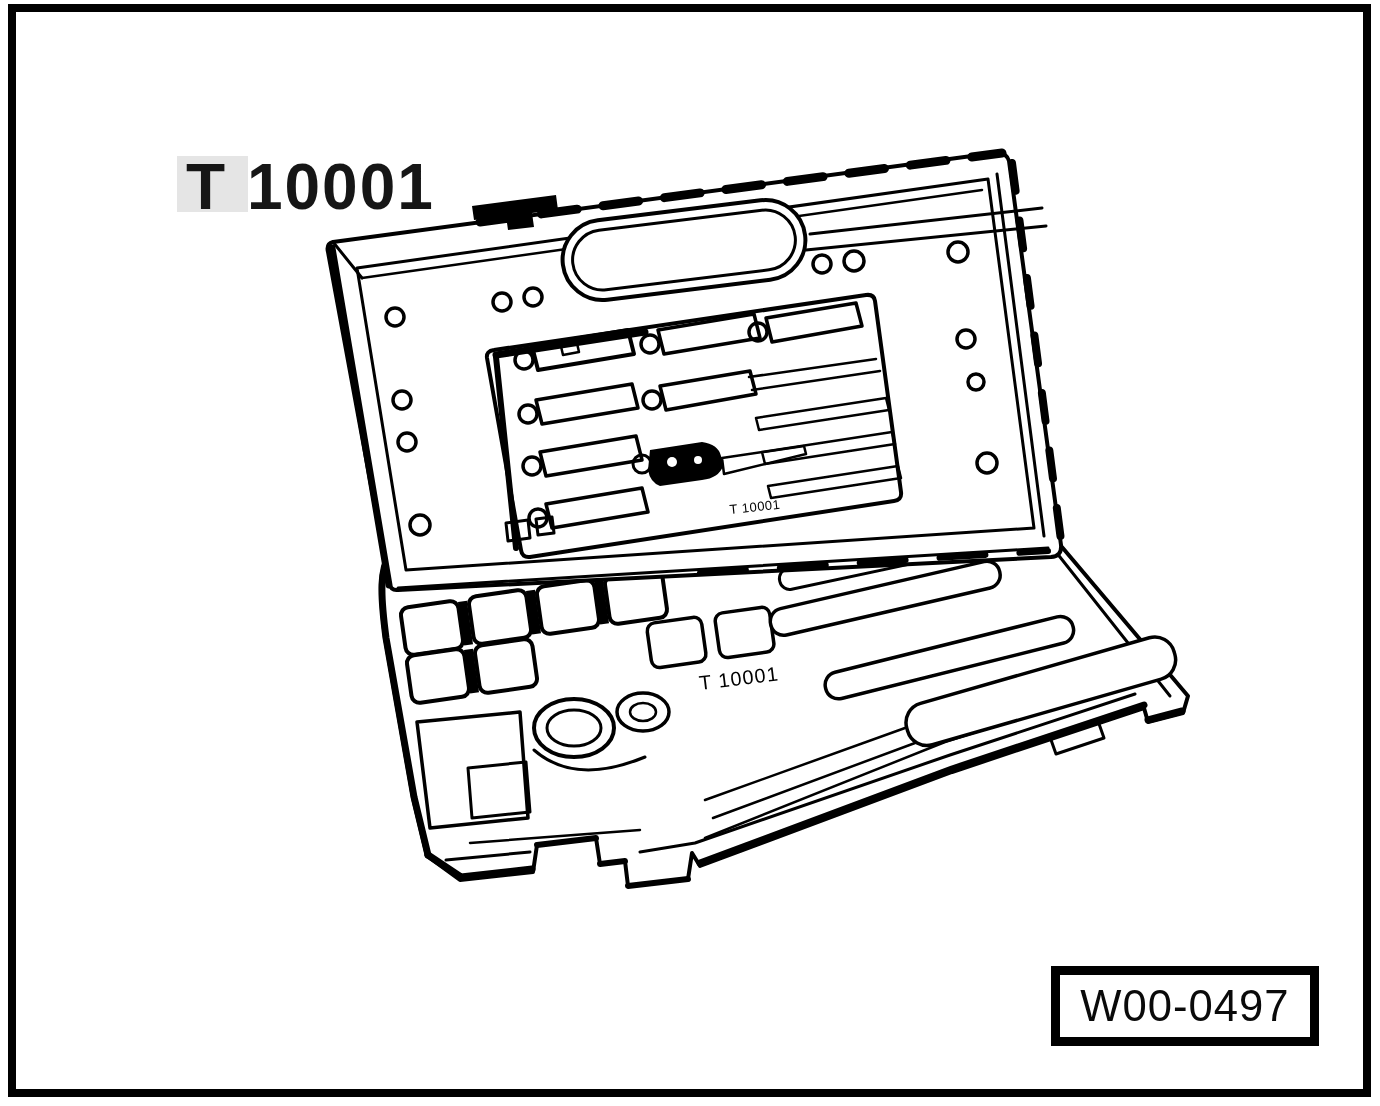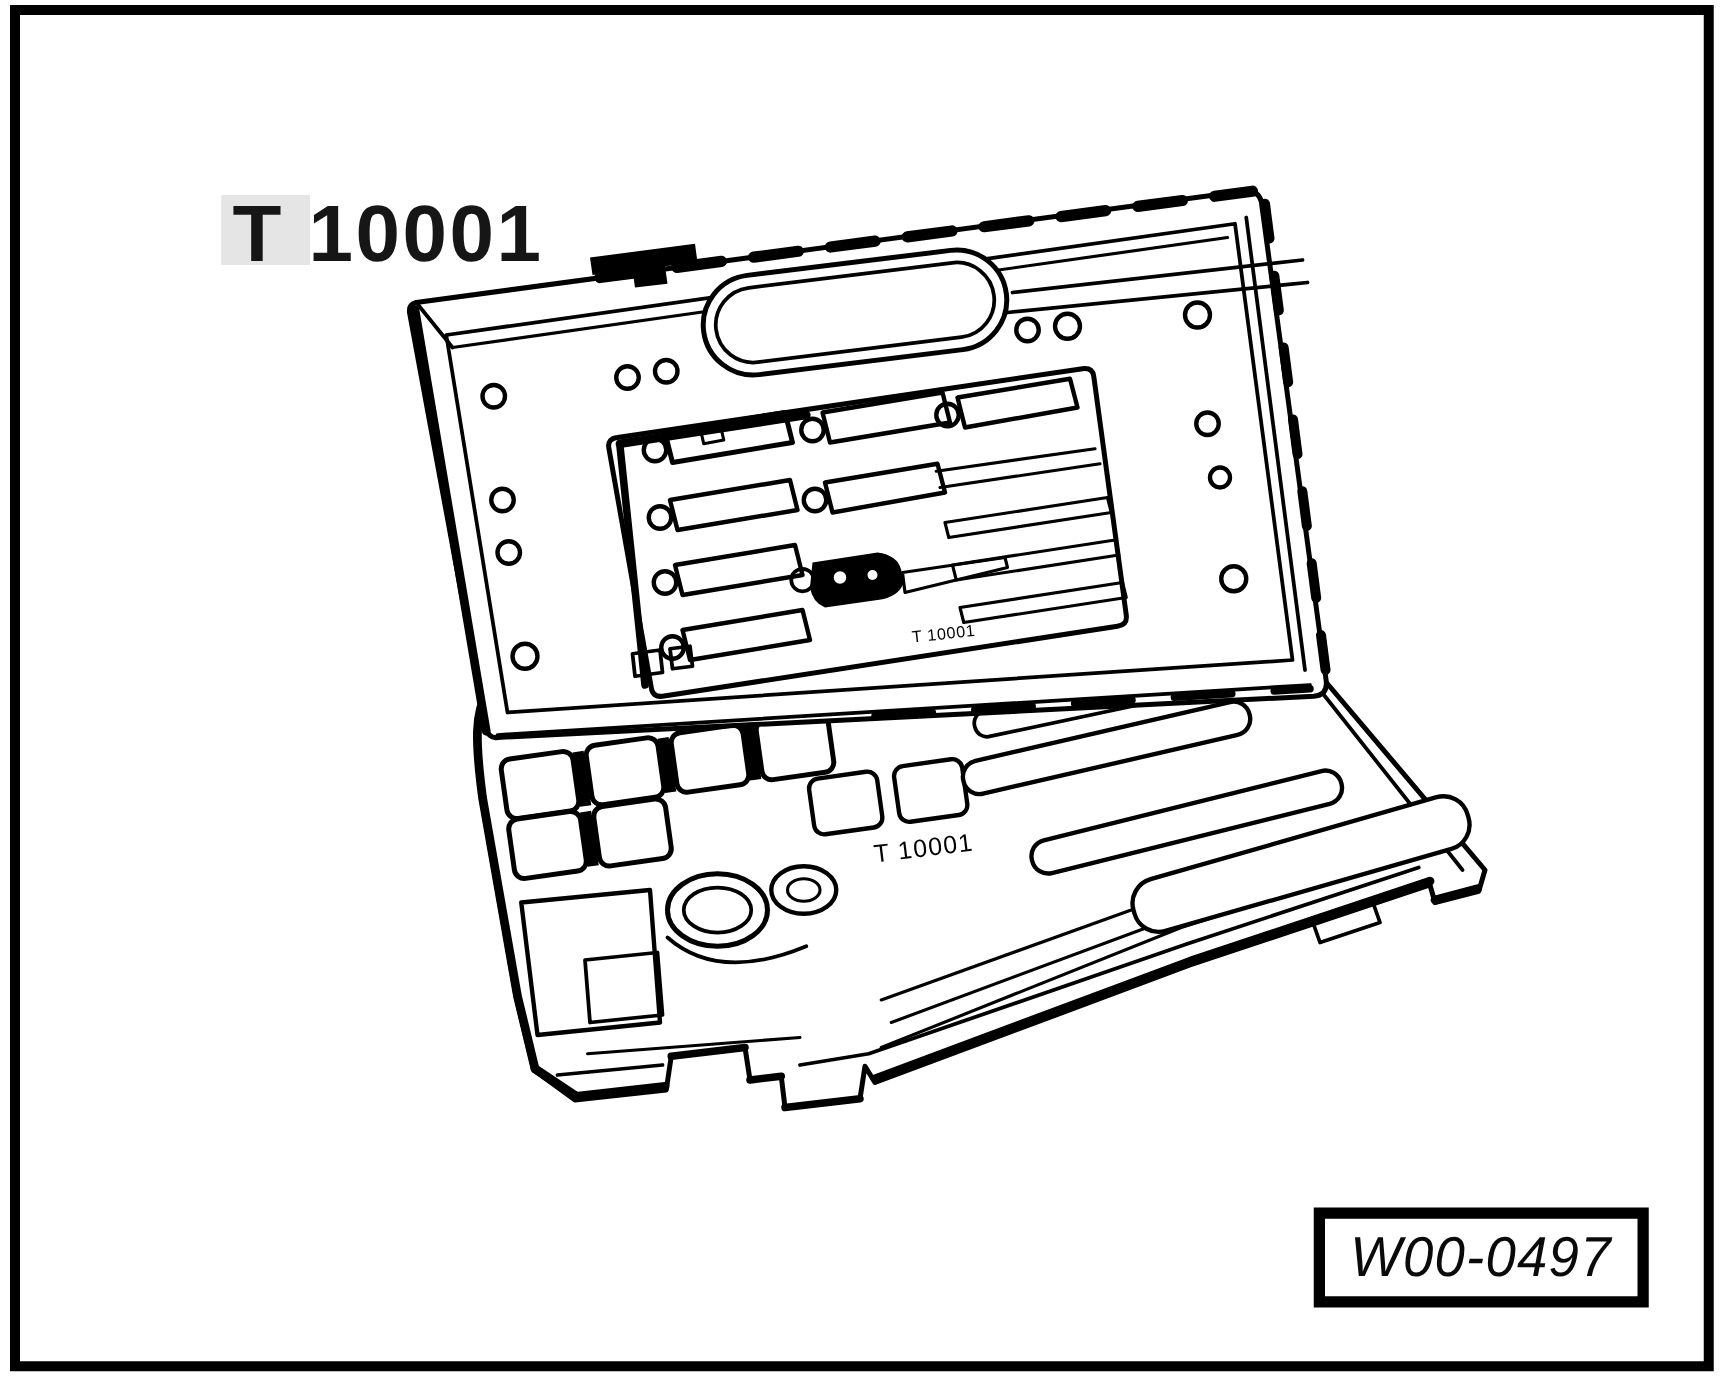--- a/index.html
+++ b/index.html
@@ -5,21 +5,21 @@
   html,body{margin:0;padding:0;background:#fff;}
   body{font-family:"Liberation Sans", sans-serif; -webkit-font-smoothing:antialiased;}
   .page{position:relative;width:1380px;height:1106px;background:#fff;overflow:hidden;}
   .page-border{position:absolute;left:8px;top:4px;width:1363px;height:1093px;
     border:8px solid #000;box-sizing:border-box;}
   .label-highlight{position:absolute;left:177px;top:156px;width:71px;height:56px;background:#e5e5e5;}
   .tool-label{position:absolute;left:186px;top:150px;font-size:64px;font-weight:bold;
     letter-spacing:2px;color:#161616;white-space:pre;}
   .figure-number-box{position:absolute;left:1051px;top:966px;width:268px;height:80px;
     border:9px solid #000;box-sizing:border-box;background:#fff;
-    display:flex;align-items:center;justify-content:center;font-style:italic;}
+    display:flex;align-items:center;justify-content:center;}
   .figure-number{font-size:45px;letter-spacing:1px;color:#0a0a0a;transform:scaleX(0.97);}
   svg.case{position:absolute;left:0;top:0;}
   svg.case *{vector-effect:none;}
 </style>
 </head>
 <body>
 
 <div class="page">
 
   <div class="page-border"></div>

